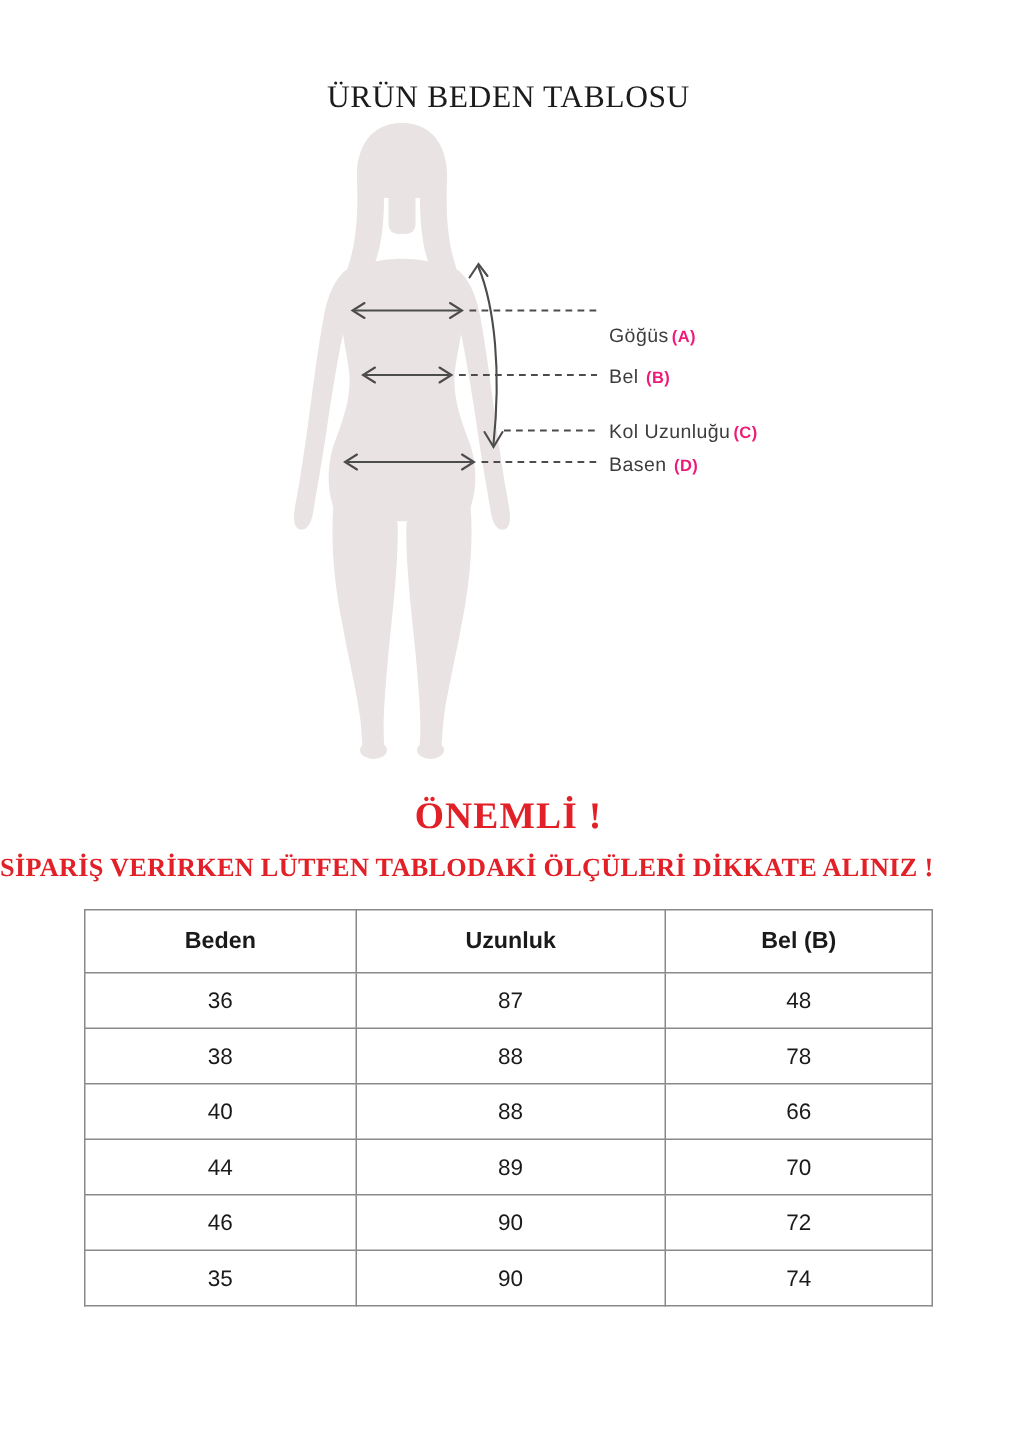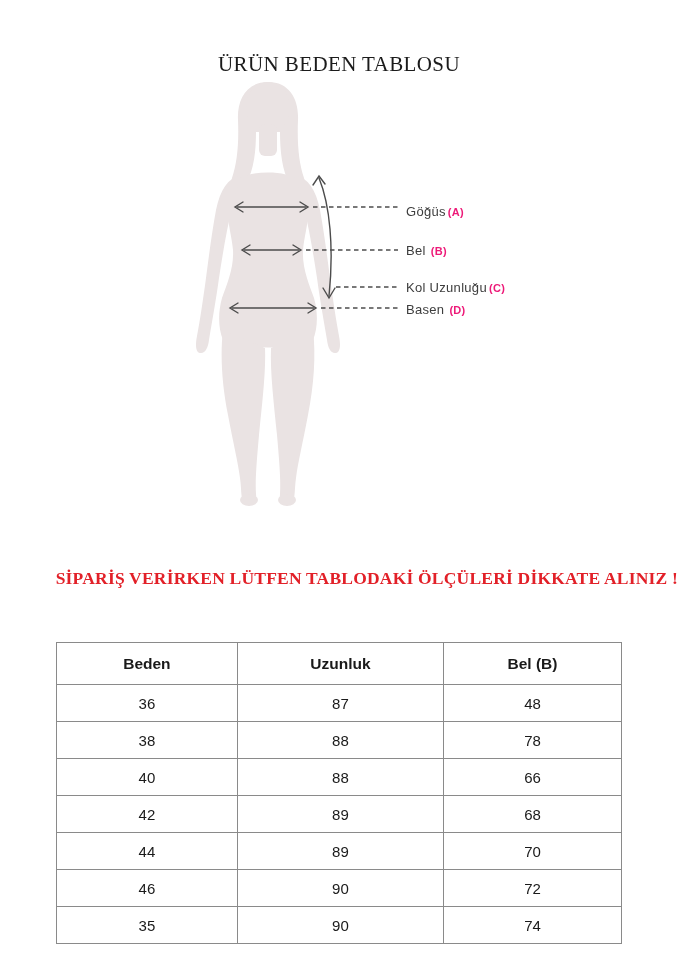--- a/index.html
+++ b/index.html
@@ -38,53 +38,52 @@
     color: #3d3d3d;
     white-space: nowrap;
   }
   .mlabel .mletter {
     font-size: 11px;
     font-weight: 700;
     color: #ed1a78;
     margin-left: 2px;
   }
   .mlabel .mletter.sp { margin-left: 5px; }
-  .lbl-chest { top: 204px; }
+  .lbl-chest { top: 216px; }
   .lbl-waist { top: 243px; }
   .lbl-arm   { top: 280px; }
   .lbl-hip   { top: 302px; }
   .notice-heading {
     position: absolute;
     top: 531px; left: 0; width: 678px;
     text-align: center;
     font-family: "Liberation Serif", serif;
     font-weight: 700;
     font-size: 25px;
     letter-spacing: 0.8px;
     color: #e22028;
   }
   .notice-sub {
     position: absolute;
     top: 568px; left: 0; width: 678px;
-    text-align: right;
+    text-align: left;
     font-family: "Liberation Serif", serif;
     font-weight: 700;
     font-size: 17.5px;
     letter-spacing: 0.2px;
     color: #e22028;
   }
   .size-table {
     position: absolute;
     left: 56px; top: 606px;
     width: 566px;
     border-collapse: collapse;
     table-layout: fixed;
     font-family: "Liberation Sans", sans-serif;
     color: #1a1a1a;
-    margin-top: 36px;
   }
   .size-table th, .size-table td {
     border: 1px solid #8a8a8a;
     text-align: center;
     vertical-align: middle;
   }
   .size-table th {
     height: 42px;
     font-size: 15.5px;
     font-weight: 700;
@@ -207,20 +206,21 @@
   <div class="mlabel lbl-waist">
     <span class="mname">Bel</span><span class="mletter sp">(B)</span>
   </div>
   <div class="mlabel lbl-arm">
     <span class="mname">Kol Uzunluğu</span><span class="mletter">(C)</span>
   </div>
   <div class="mlabel lbl-hip">
     <span class="mname">Basen</span><span class="mletter sp">(D)</span>
   </div>
 
+  <div class="notice-heading">ÖNEMLİ !</div>
   <div class="notice-sub">SİPARİŞ VERİRKEN LÜTFEN TABLODAKİ ÖLÇÜLERİ DİKKATE ALINIZ !</div>
 
   <table class="size-table">
     <colgroup>
       <col class="col-beden">
         <col class="col-uzunluk">
         <col class="col-bel">
     </colgroup>
     <thead>
       <tr>
@@ -239,25 +239,20 @@
         <td>38</td>
         <td>88</td>
         <td>78</td>
       </tr>
       <tr>
         <td>40</td>
         <td>88</td>
         <td>66</td>
       </tr>
       <tr>
-        <td>42</td>
-        <td>89</td>
-        <td>68</td>
-      </tr>
-      <tr>
         <td>44</td>
         <td>89</td>
         <td>70</td>
       </tr>
       <tr>
         <td>46</td>
         <td>90</td>
         <td>72</td>
       </tr>
       <tr>

